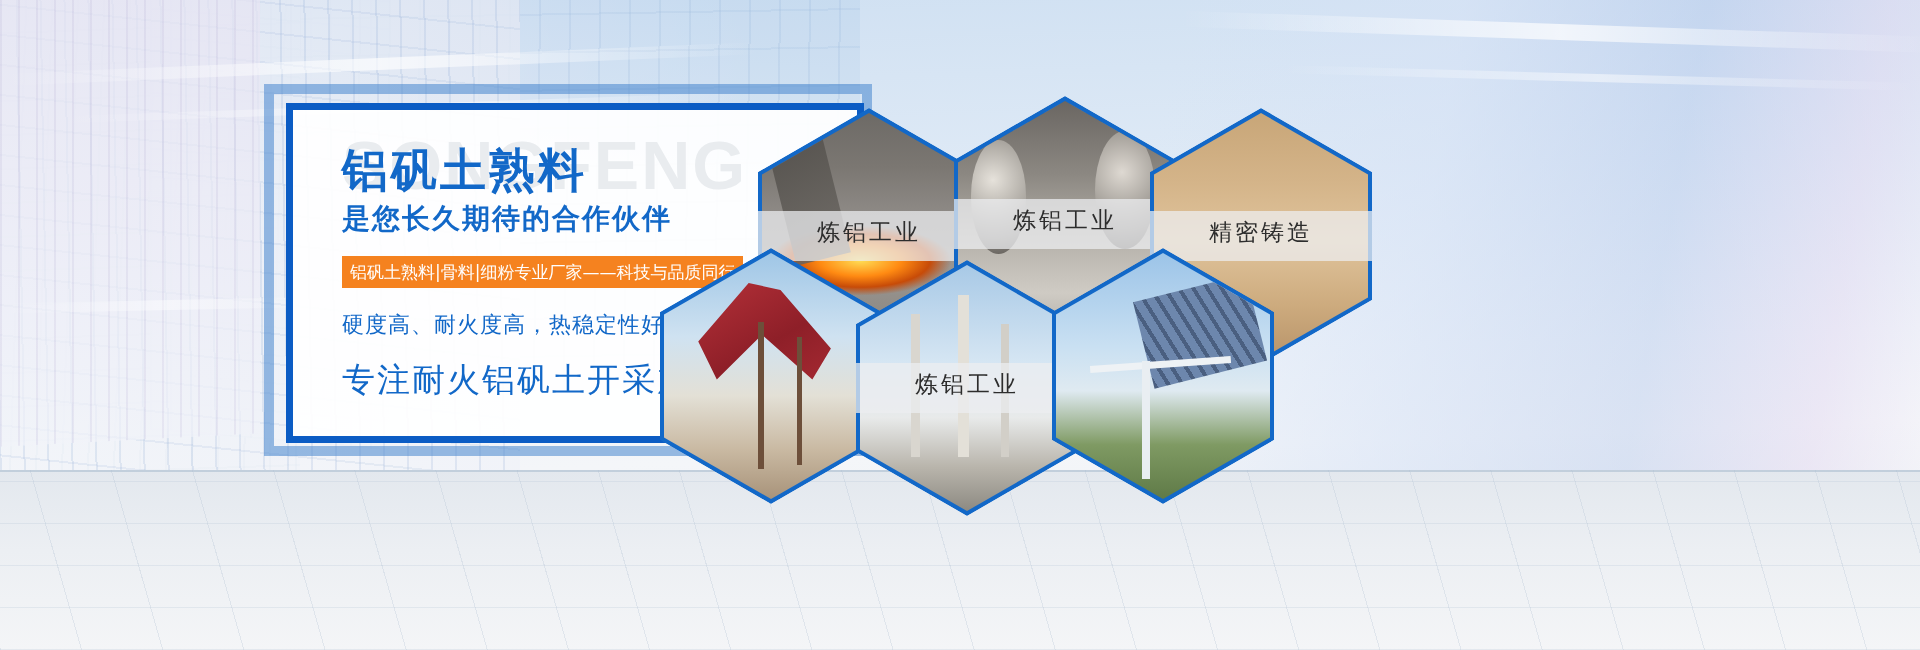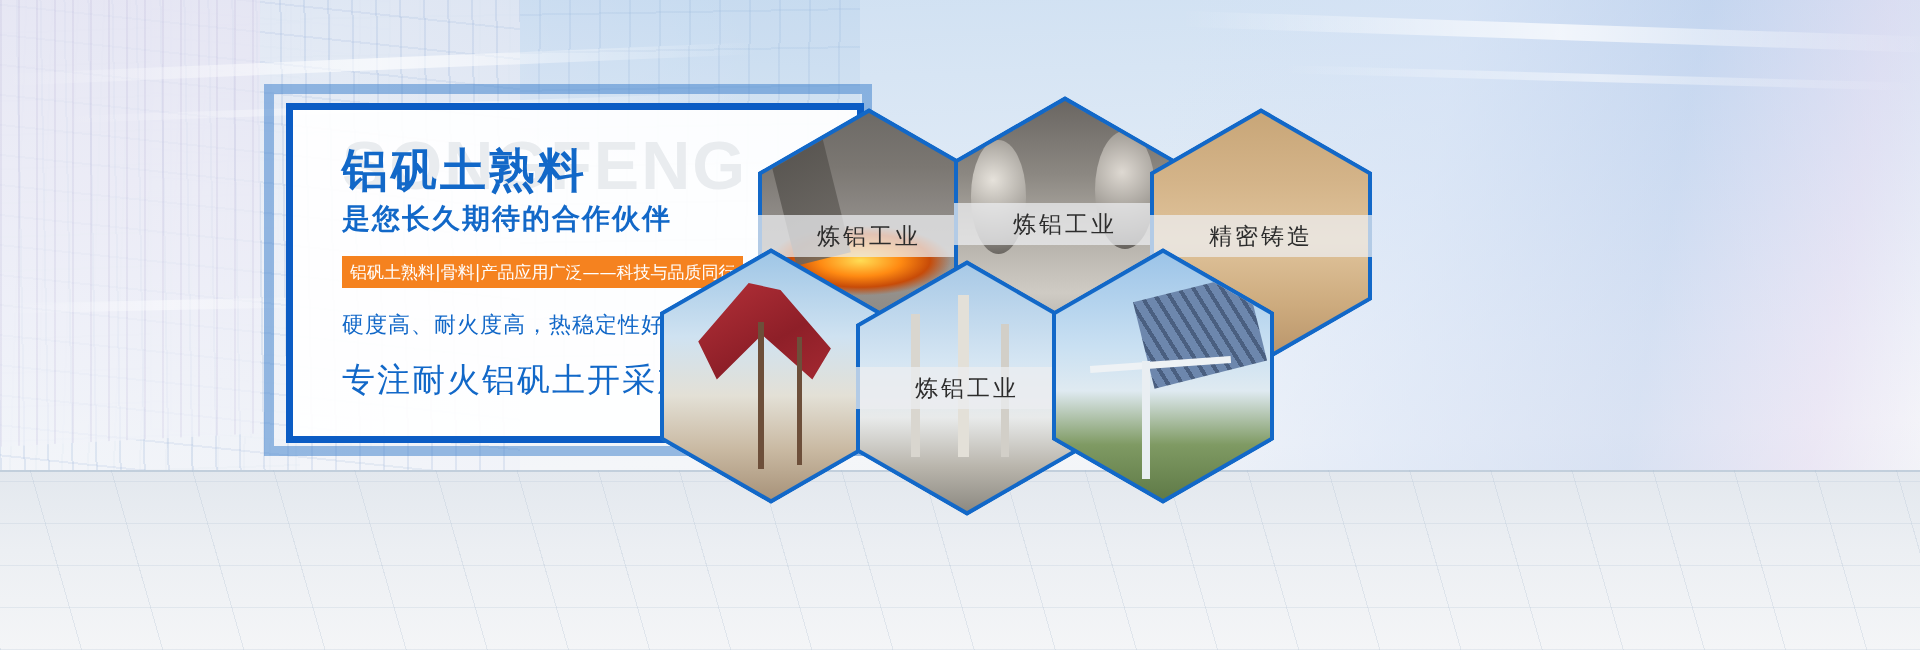--- a/index.html
+++ b/index.html
@@ -130,21 +130,21 @@
     overflow:hidden;
   }
   .hex .pad{position:absolute;inset:0;
     clip-path:polygon(50% 0%,100% 25%,100% 75%,50% 100%,0% 75%,0% 25%);
     background:#1268c8;}
   .hex .img{position:absolute;left:4px;top:5px;right:4px;bottom:5px;
     clip-path:polygon(50% 0%,100% 25%,100% 75%,50% 100%,0% 75%,0% 25%);
     overflow:hidden;}
   .hex .cap{
     position:absolute;left:0;right:0;top:50%;transform:translateY(-50%);
-    height:42px;line-height:42px;text-align:center;
+    height:50px;line-height:42px;text-align:center;
     background:rgba(236,238,240,.74);color:#2d2d2d;
     font-size:23px;letter-spacing:3px;
     font-family:"DejaVu Sans","Liberation Sans",sans-serif;
   }
 
   
   .ph-smelt{position:absolute;inset:0;background:
      radial-gradient(ellipse 120px 46px at 46% 60%, #ffdd55 0%, #ff8a12 34%, #c74b08 58%, rgba(120,60,30,0) 76%),
      linear-gradient(180deg,#6d6a66 0%,#7b7772 22%,#8d8985 40%,#9a9691 62%,#85817c 100%),
      repeating-linear-gradient(96deg, rgba(60,55,50,.25) 0 3px, rgba(255,255,255,0) 3px 22px);}
@@ -200,21 +200,21 @@
   <div class="floor"></div>
   <div class="floor-line"></div>
 
   <div class="frame-outer"></div>
   <div class="frame-inner"></div>
 
   <div class="copy">
     <div class="watermark">SONGFENG</div>
     <div class="h1">铝矾土熟料</div>
     <div class="h2">是您长久期待的合作伙伴</div>
-    <div class="ribbon">铝矾土熟料|骨料|产品应用广泛——科技与品质同行</div>
+    <div class="ribbon">铝矾土熟料|骨料|细粉专业厂家——科技与品质同行</div>
     <div class="h3">硬度高、耐火度高，热稳定性好等特性</div>
     <div class="h4">专注耐火铝矾土开采加工</div>
   </div>
 
   <div class="hexes">
 
     <div class="hex" style="left:0px;top:12px;">
       <div class="pad"></div>
       <div class="img">
         <div class="ph-smelt"></div>

